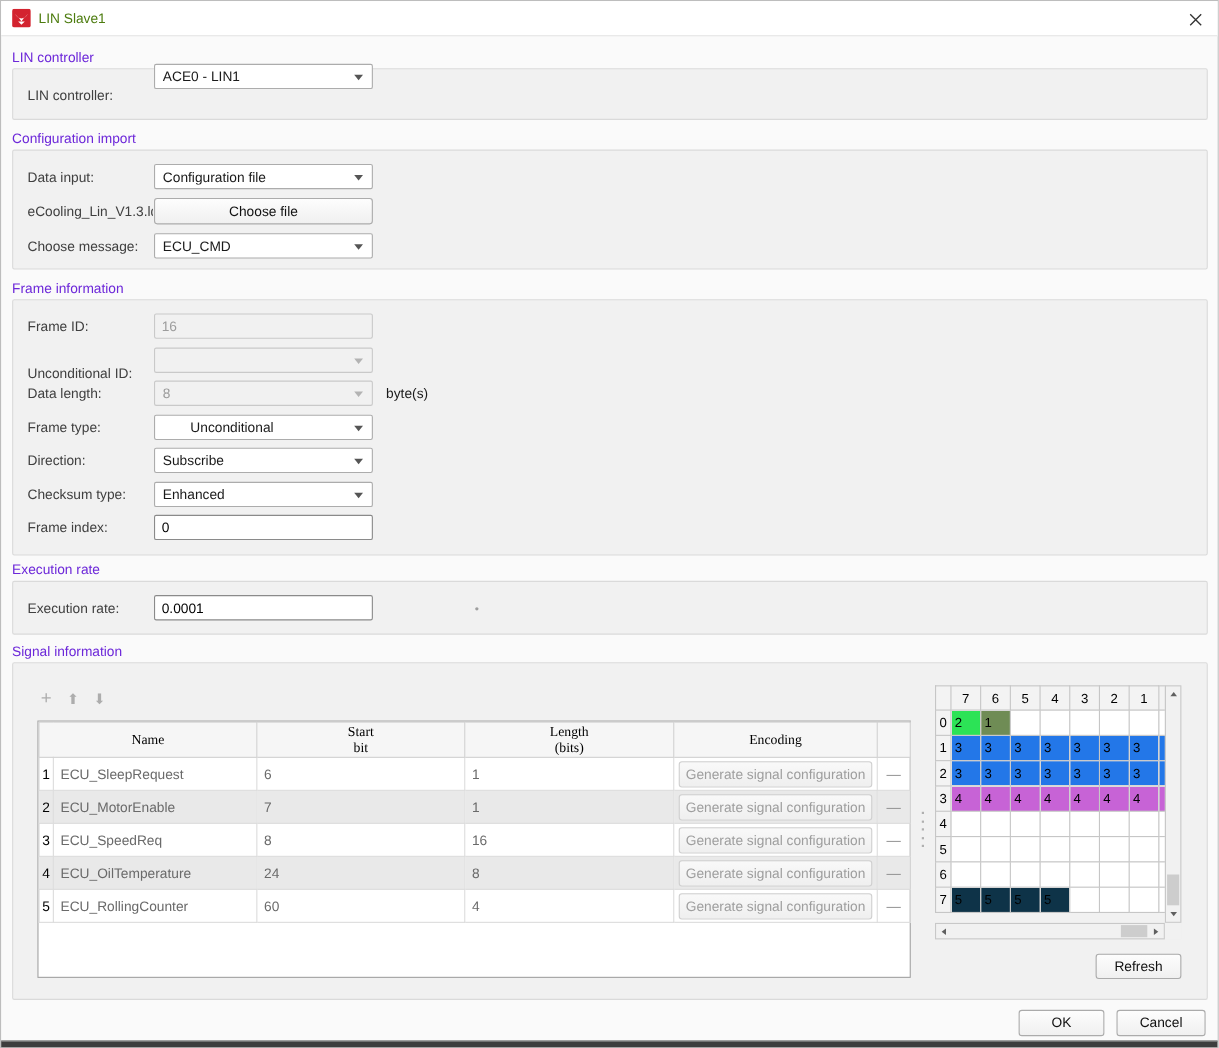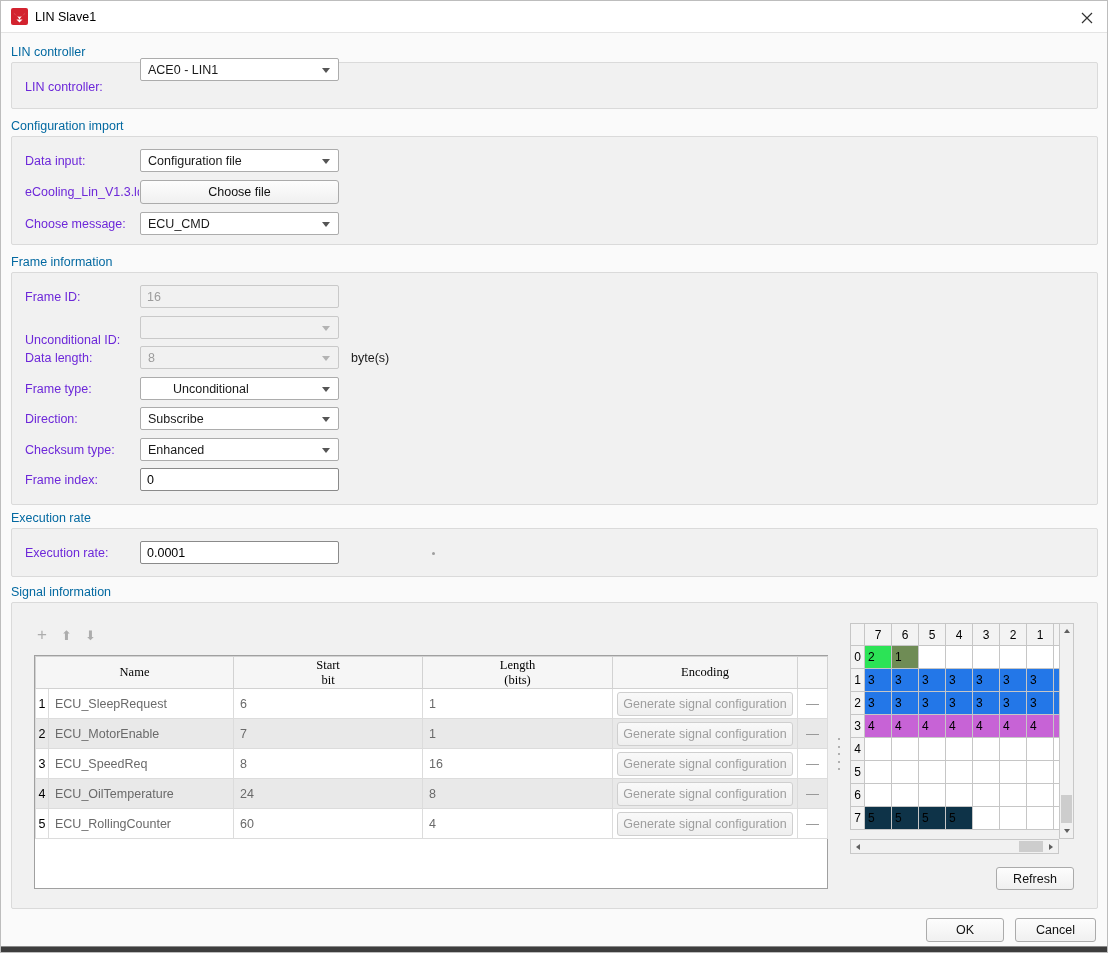--- a/index.html
+++ b/index.html
@@ -4,29 +4,29 @@
 <style>
   * { margin:0; padding:0; box-sizing:border-box; }
   body { background:#cfcfcf; font-family:"Liberation Sans", sans-serif; }
   .win { position:relative; width:1108px; height:953px; background:#FAFAFA;
          border:1px solid #BDBDBD; overflow:hidden; font-size:12.5px; color:#1a1a1a; }
 
   
   .titlebar { position:absolute; left:0; top:0; width:100%; height:32px; background:#FFFFFF;
               border-bottom:1px solid #E4E4E4; display:flex; align-items:center; padding:0 10px; }
   .appicon { width:17px; height:17px; margin-right:7px; }
-  .title { font-size:12.5px; color:#000000;text-align:center; }
+  .title { font-size:12.5px; color:#4d7c0f;text-align:center; }
   .closebtn { position:absolute; right:12px; top:8px; width:17px; height:17px;
               display:flex; align-items:center; justify-content:center; cursor:default; }
 
   
-  .seclabel { position:absolute; left:10px; color:#0369a1; }
+  .seclabel { position:absolute; left:10px; color:#6d28d9; }
   .gb { position:absolute; left:10px; width:1087px; background:#F1F1F1;
         border:1px solid #DADADA; border-radius:2px; }
-  .flabel { position:absolute; color:#6d28d9; white-space:nowrap; }
+  .flabel { position:absolute; color:#404040; white-space:nowrap; }
 
   
   .combo { position:absolute; width:199px; height:23px; background:#FFFFFF;
            border:1px solid #ACACAC; border-radius:2px; display:flex; align-items:center;
            padding:0 20px 0 7px; }
   .combo .cv { overflow:hidden; white-space:nowrap; }
   .carrow { position:absolute; right:8px; top:9px; width:0; height:0;
             border-left:4px solid transparent; border-right:4px solid transparent;
             border-top:5px solid #555; }
   .combo.disabled { background:#F1F1F1; border-color:#C9C9C9; color:#9C9C9C; }

